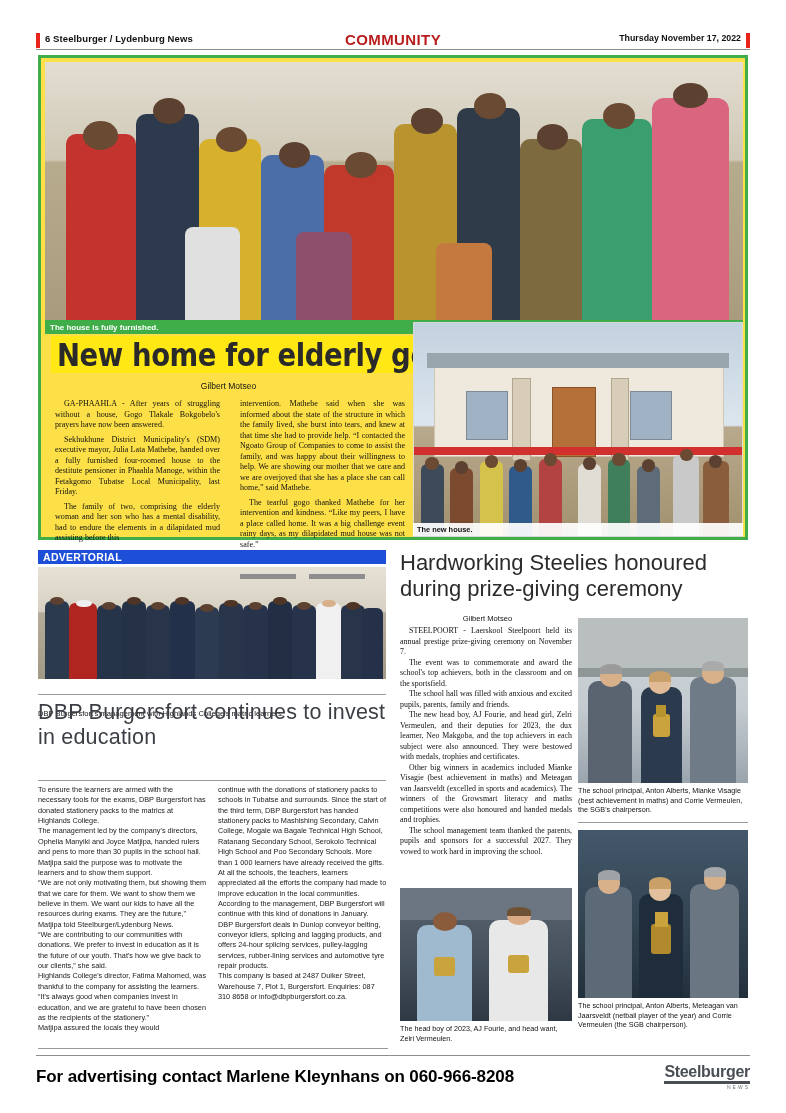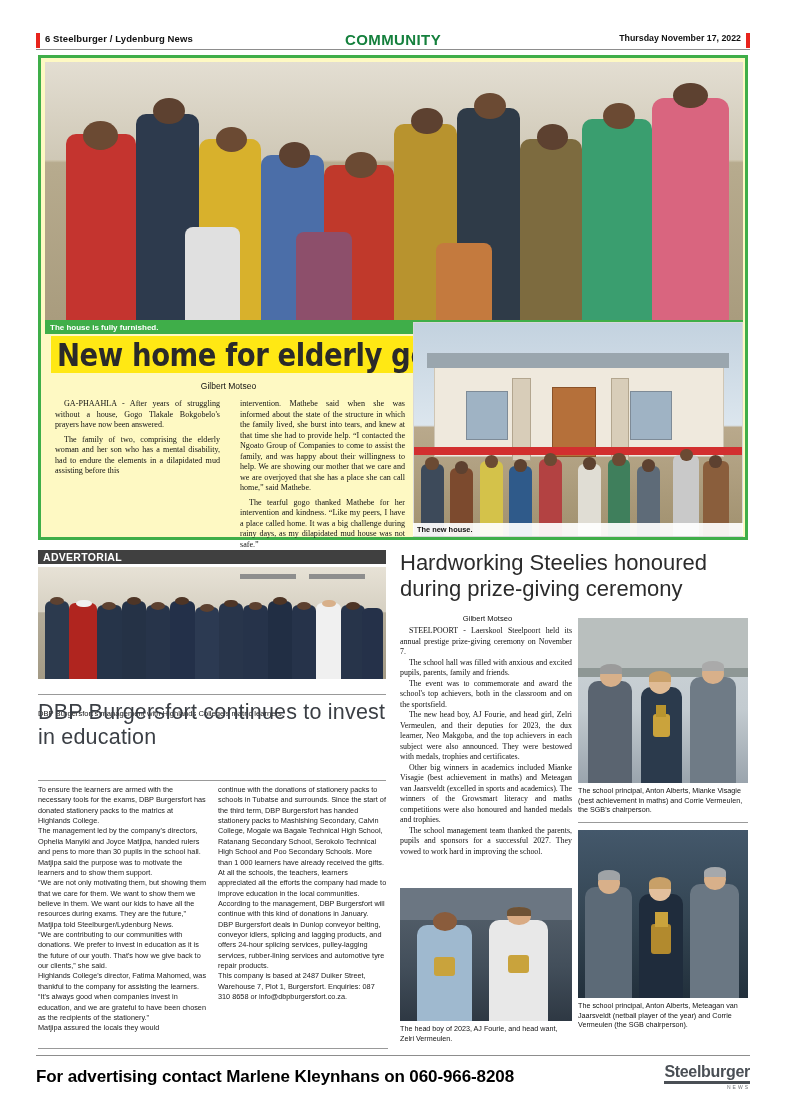--- a/index.html
+++ b/index.html
@@ -32,35 +32,35 @@
   }
   .mast-folio {
     font-size: 9.5px; font-weight: bold; color: #111; margin-left: 5px;
     letter-spacing: .1px;
   }
   .mast-date {
     font-size: 8.8px; font-weight: bold; color: #111; margin-right: 5px;
   }
   .mast-section {
     position: absolute; left: 0; right: 0; text-align: center;
-    font-size: 15px; font-weight: bold; color: #15803d; letter-spacing: .4px;
+    font-size: 15px; font-weight: bold; color: #b91c1c; letter-spacing: .4px;
     top: 1px;
   }
   .mast-rule {
     position: absolute; left: 36px; top: 49px; width: 714px;
     border-bottom: 1px solid #8d8d8d;
   }
 
   
   .green-block {
     position: absolute;
     left: 38px; top: 55px; width: 710px; height: 485px;
     border: 3px solid #3fae49;
     box-sizing: border-box;
-    background: #fef9c3;
+    background: #fde047;
   }
 
   
   .hero-photo {
     position: absolute; left: 4px; top: 4px; width: 698px; height: 258px;
     overflow: hidden;
     background: #c6b69a;
   }
   .hero-caption-bar {
     position: absolute; left: 4px; top: 262px; width: 698px; height: 14px;
@@ -116,21 +116,21 @@
   .house-caption-bar {
     position: absolute; left: 372px; top: 465px; width: 330px; height: 13px;
     background: rgba(255,255,255,0.92);
     color: #111; font-size: 7.4px; font-weight: bold;
     display: flex; align-items: center; padding-left: 4px; box-sizing: border-box;
   }
 
   
   .advertorial-tag {
     position: absolute; left: 38px; top: 550px; width: 348px; height: 14px;
-    background: #404040; color: #fff;
+    background: #1d4ed8; color: #fff;
     font-size: 10.5px; font-weight: bold; letter-spacing: .3px;
     display: flex; align-items: center; padding-left: 5px; box-sizing: border-box;
   }
   .adv-photo {
     position: absolute; left: 38px; top: 567px; width: 348px; height: 112px;
     overflow: hidden; background: #b7b2a6;
   }
   .adv-caption {
     position: absolute; left: 38px; top: 681px; width: 348px;
     font-size: 7.6px; color: #111; margin-top: 28px;
@@ -293,25 +293,26 @@
 
     <div class="yellow-banner">
       <span class="hl">New home for elderly gogo</span>
     </div>
 
     <div class="story1-byline">Gilbert Motseo</div>
 
     <div class="story1-cols">
       <div class="col">
         <p>GA-PHAAHLA - After years of struggling without a house, Gogo Tlakale Bokgobelo's prayers have now been answered.</p>
+        <p>Sekhukhune District Municipality's (SDM) executive mayor, Julia Lata Mathebe, handed over a fully furnished four-roomed house to the destitute pensioner in Phaahla Manoge, within the Fetakgomo Tubatse Local Municipality, last Friday.</p>
         <p>The family of two, comprising the elderly woman and her son who has a mental disability, had to endure the elements in a dilapidated mud assisting before this</p>
       </div>
       <div class="col">
         <p class="noind">intervention. Mathebe said when she was informed about the state of the structure in which the family lived, she burst into tears, and knew at that time she had to provide help. “I contacted the Ngoato Group of Companies to come to assist the family, and was happy about their willingness to help. We are showing our mother that we care and we are overjoyed that she has a place she can call home,” said Mathebe.</p>
-        <p>The tearful gogo thanked Mathebe for her intervention and kindness. “Like my peers, I have a place called home. It was a big challenge during rainy days, as my dilapidated mud house was not safe.”</p>
+        <p>The tearful gogo thanked Mathebe for her intervention and kindness. “Like my peers, I have a place called home. It was a big challenge event rainy days, as my dilapidated mud house was not safe.”</p>
       </div>
     </div>
 
     <div class="house-photo">
       <div class="ph">
         <div style="position:absolute;inset:0;background:linear-gradient(#c3d2df 0%,#dce6ee 48%,#b9a98c 49%,#a1916f 100%);"></div>
         <div style="position:absolute;left:6%;top:18%;width:88%;height:44%;background:#efe9dd;border:1px solid #cfc6b5;"></div>
         <div style="position:absolute;left:4%;top:14%;width:92%;height:7%;background:#9aa6ae;"></div>
         <div style="position:absolute;left:16%;top:32%;width:12%;height:22%;background:#9fb3c4;border:1px solid #7e8b97;"></div>
         <div style="position:absolute;left:66%;top:32%;width:12%;height:22%;background:#9fb3c4;border:1px solid #7e8b97;"></div>
@@ -409,22 +410,22 @@
       <p>This company is based at 2487 Duiker Street, Warehouse 7, Plot 1, Burgersfort. Enquiries: 087 310 8658 or info@dbpburgersfort.co.za.</p>
     </div>
   </div>
   <div class="dbp-bottom-rule"></div>
 
   <div class="steelies-headline">Hardworking Steelies honoured during prize-giving ceremony</div>
   <div class="steelies-byline">Gilbert Motseo</div>
 
   <div class="steelies-text">
     <p>STEELPOORT - Laerskool Steelpoort held its annual prestige prize-giving ceremony on November 7.</p>
+    <p>The event was to commemorate and award the school's top achievers, both in the classroom and on the sportsfield.</p>
     <p>The school hall was filled with anxious and excited pupils, parents, family and friends.</p>
-    <p>The event was to commemorate and award the school's top achievers, both in the classroom and on the sportsfield.</p>
     <p>The new head boy, AJ Fourie, and head girl, Zelri Vermeulen, and their deputies for 2023, the dux learner, Neo Makgoba, and the top achievers in each subject were also announced. They were bestowed with medals, trophies and certificates.</p>
     <p>Other big winners in academics included Mianke Visagie (best achievement in maths) and Meteagan van Jaarsveldt (excelled in sports and academics). The winners of the Growsmart literacy and maths competitions were also honoured and handed medals and trophies.</p>
     <p>The school management team thanked the parents, pupils and sponsors for a successful 2027. They vowed to work hard in improving the school.</p>
   </div>
 
   <div class="photo-r1">
     <div class="ph">
       <div style="position:absolute;inset:0;background:linear-gradient(#cfd6d9 0%,#c3cbd0 55%,#9aa4ad 100%);"></div>
       <div style="position:absolute;left:0;top:0;width:100%;height:30%;background:#b9bfbe;"></div>
       <div style="position:absolute;left:0;top:30%;width:100%;height:6%;background:#8e9795;"></div>

